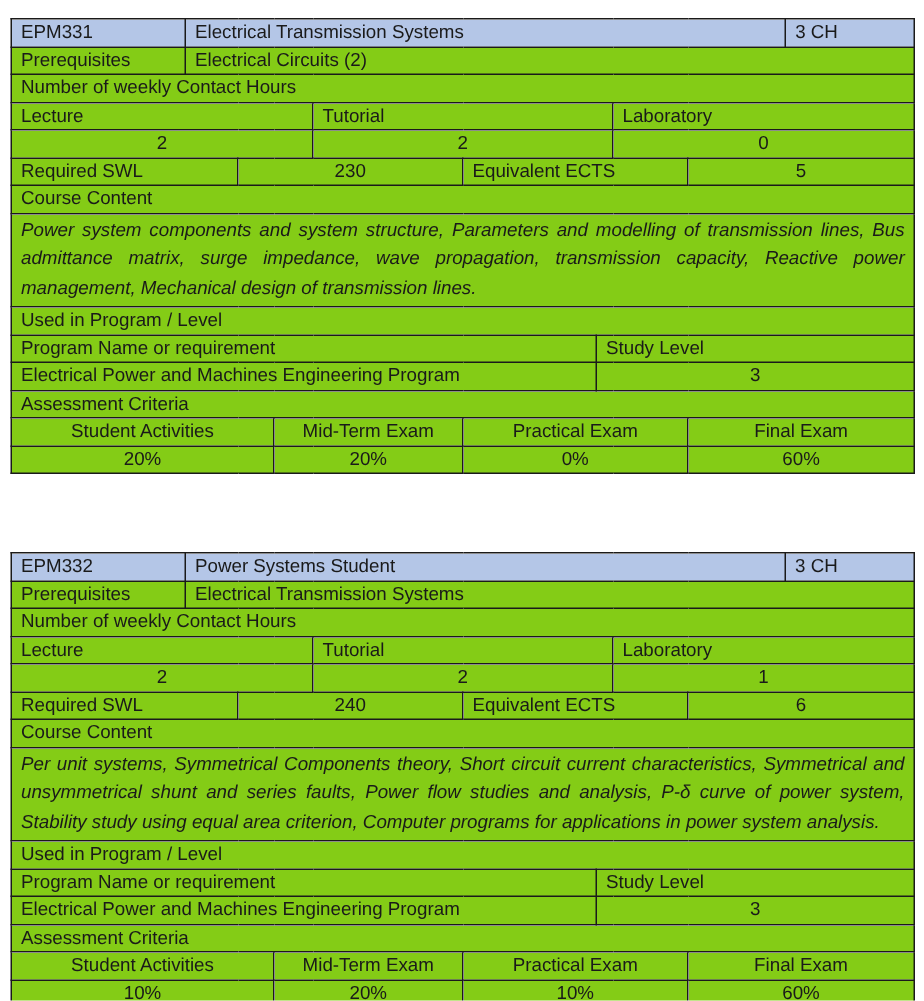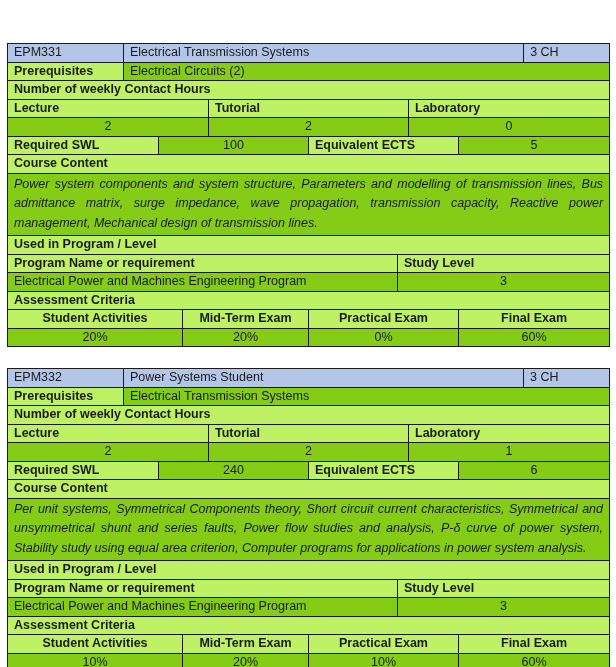--- a/index.html
+++ b/index.html
@@ -3,29 +3,29 @@
   <meta charset="utf-8">
   <style>
     html, body { margin: 0; padding: 0; background: #ffffff; }
     body { width: 616px; height: 667px; position: relative; overflow: hidden;
       font-family: "Liberation Sans", "DejaVu Sans", sans-serif; font-size: 12.5px; color: #1a1a1a; }
     .course { position: absolute; left: 7px; width: 602px; }
     .course table { width: 602px; border-collapse: collapse; table-layout: fixed; }
     .course td { border: 1px solid #1a1a1a; padding: 0 6px; height: 17.5px; line-height: 17.5px;
       white-space: nowrap; overflow: hidden; vertical-align: middle; }
     .blue { background: #b4c6e7; }
-    .green { background: #bef264; font-weight: bold; }
+    .green { background: #84cc16; }
     .white { background: #84cc16; }
     .center { text-align: center; }
     td.content { white-space: normal; line-height: 19.5px; padding: 1px 6px 2px 6px; text-align: justify; height: auto; font-style: italic; }
   </style>
 </head>
 <body>
 
-<div class="course" style="top:12px;margin-top:31px;">
+<div class="course" style="top:12px;">
   <table>
     <colgroup>
       <col style="width:116px">
         <col style="width:35px">
         <col style="width:24px">
         <col style="width:26px">
       <col style="width:100px">
         <col style="width:89px">
         <col style="width:11px">
         <col style="width:50px">
@@ -51,21 +51,21 @@
       <td class="green" colspan="3">Tutorial</td>
       <td class="green" colspan="4">Laboratory</td>
     </tr>
     <tr>
       <td class="white center" colspan="4">2</td>
       <td class="white center" colspan="3">2</td>
       <td class="white center" colspan="4">0</td>
     </tr>
     <tr>
       <td class="green" colspan="2">Required SWL</td>
-      <td class="white center" colspan="3">100</td>
+      <td class="white center" colspan="3">230</td>
       <td class="green" colspan="3">Equivalent ECTS</td>
       <td class="white center" colspan="3">5</td>
     </tr>
     <tr>
       <td class="green" colspan="11">Course Content</td>
     </tr>
     <tr>
       <td class="white content" colspan="11">Power system components and system structure, Parameters and modelling of transmission lines, Bus admittance matrix, surge impedance, wave propagation, transmission capacity, Reactive power management, Mechanical design of transmission lines.</td>
     </tr>
     <tr>

